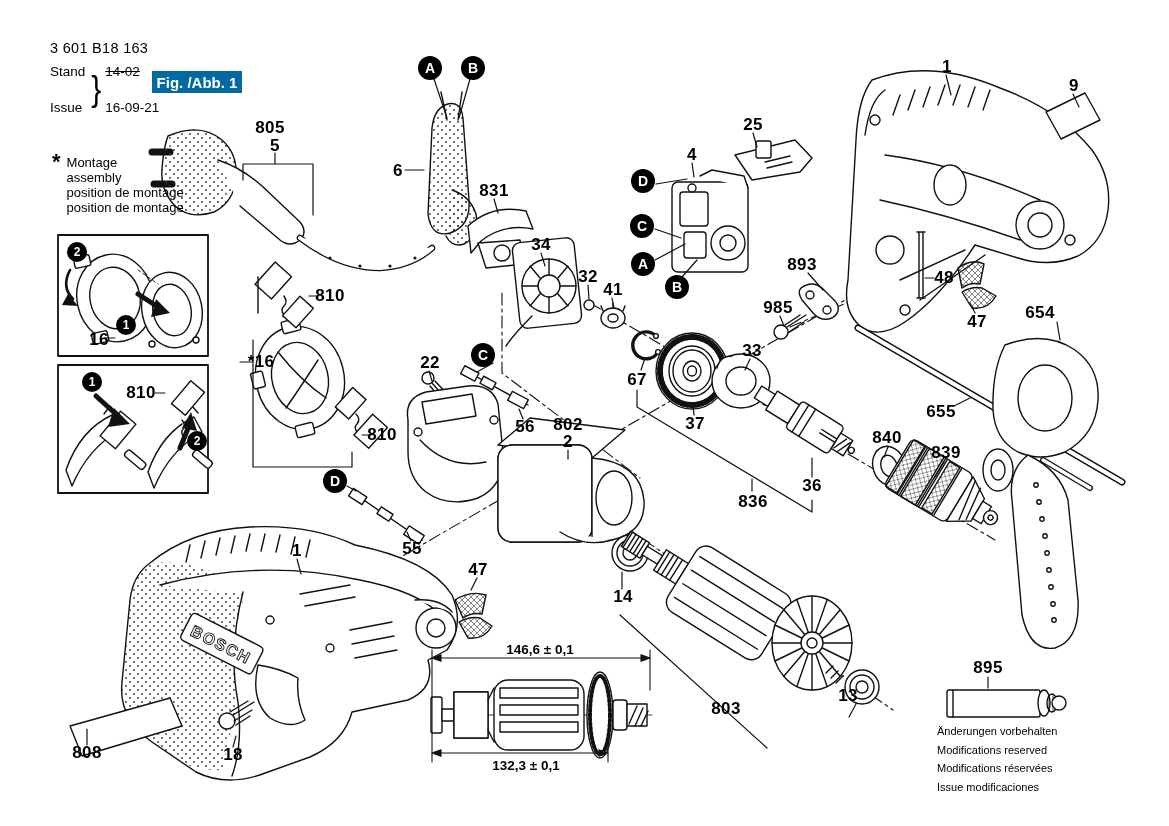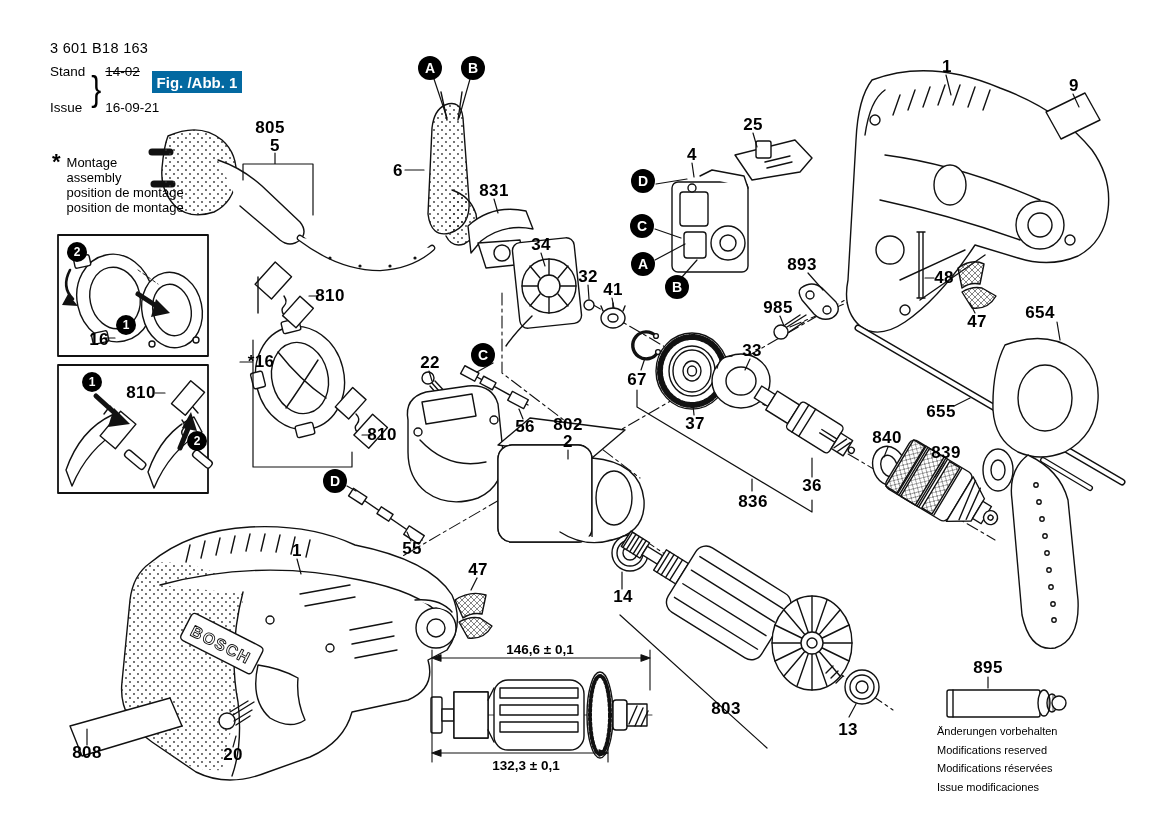--- a/index.html
+++ b/index.html
@@ -507,24 +507,24 @@
     <div class="lbl" style="left: 225px; top: 362px; margin-left: 36px;">*16</div>
     <div class="lbl" style="left: 382px; top: 435px;">810</div>
     <div class="lbl" style="left: 430px; top: 363px;">22</div>
     <div class="lbl" style="left: 525px; top: 427px;">56</div>
     <div class="lbl" style="left: 568px; top: 425px;">802</div>
     <div class="lbl" style="left: 568px; top: 442px;">2</div>
     <div class="lbl" style="left: 412px; top: 549px;">55</div>
     <div class="lbl" style="left: 478px; top: 570px;">47</div>
     <div class="lbl" style="left: 297px; top: 551px;">1</div>
     <div class="lbl" style="left: 87px; top: 753px;">808</div>
-    <div class="lbl" style="left: 233px; top: 755px;">20</div>
+    <div class="lbl" style="left: 233px; top: 755px;">18</div>
     <div class="lbl" style="left: 623px; top: 597px;">14</div>
     <div class="lbl" style="left: 726px; top: 709px;">803</div>
-    <div class="lbl" style="left: 848px; top: 730px;">13</div>
+    <div class="lbl" style="left: 848px; top: 696px;">13</div>
     <div class="lbl" style="left: 988px; top: 668px;">895</div>
     <div class="lbl" style="left: 99px; top: 340px;">16</div>
     <div class="lbl" style="left: 141px; top: 393px;">810</div>
 <div class="marker" style="left: 430px; top: 68px;">A</div>
     <div class="marker" style="left: 473px; top: 68px;">B</div>
     <div class="marker" style="left: 643px; top: 181px;">D</div>
     <div class="marker" style="left: 642px; top: 226px;">C</div>
     <div class="marker" style="left: 643px; top: 264px;">A</div>
     <div class="marker" style="left: 677px; top: 287px;">B</div>
     <div class="marker" style="left: 483px; top: 355px;">C</div>

